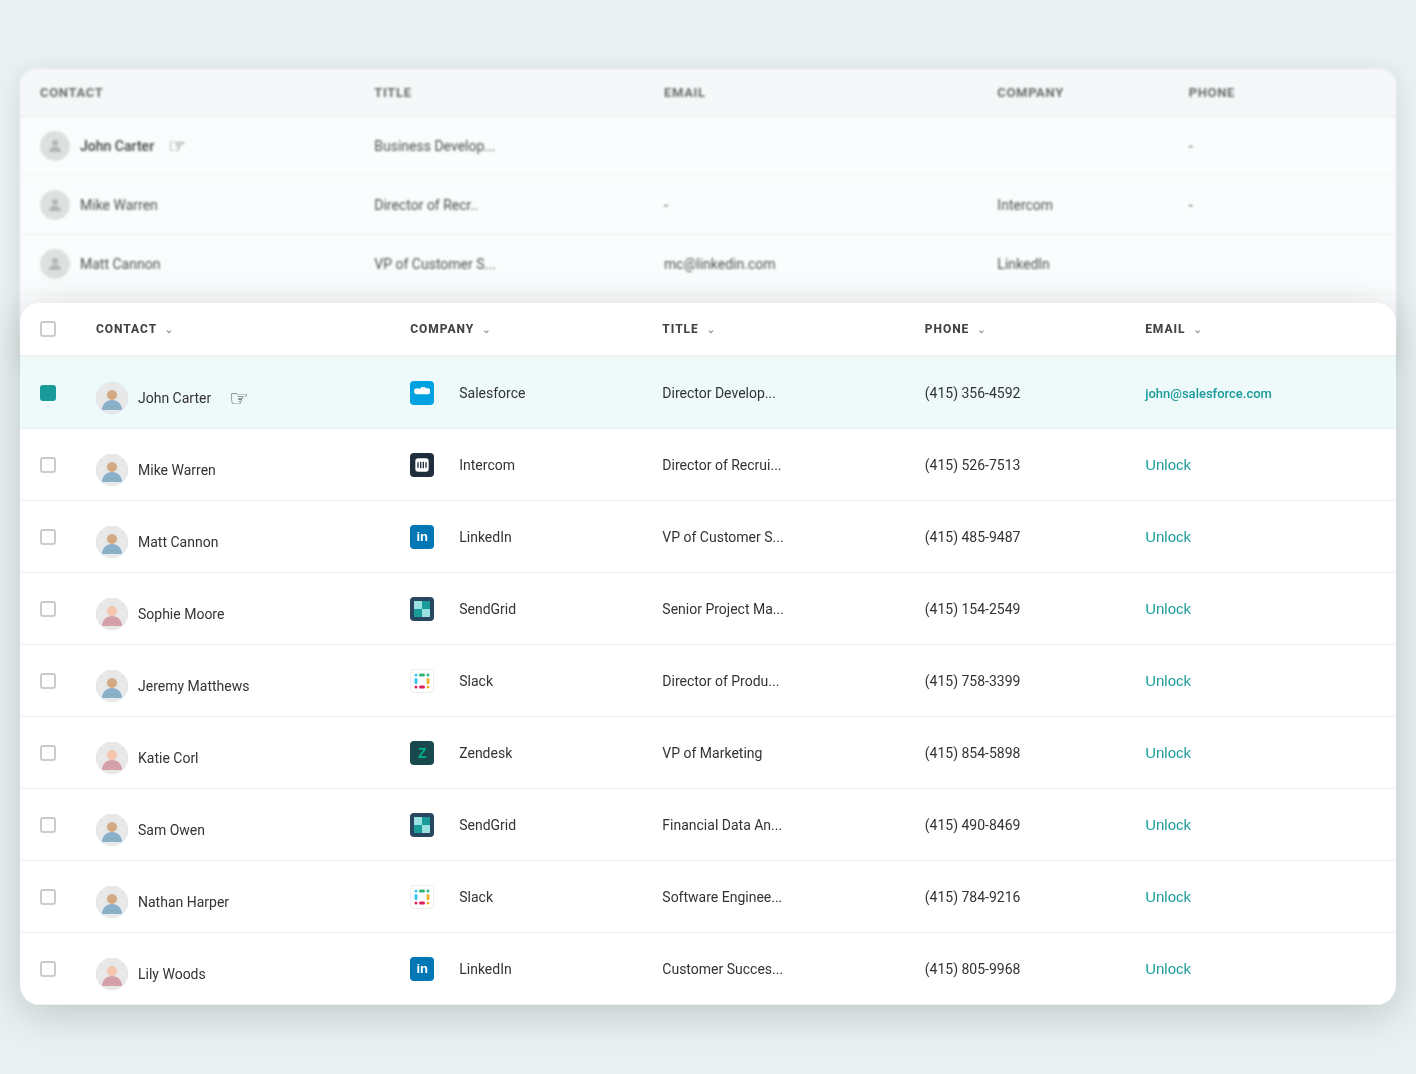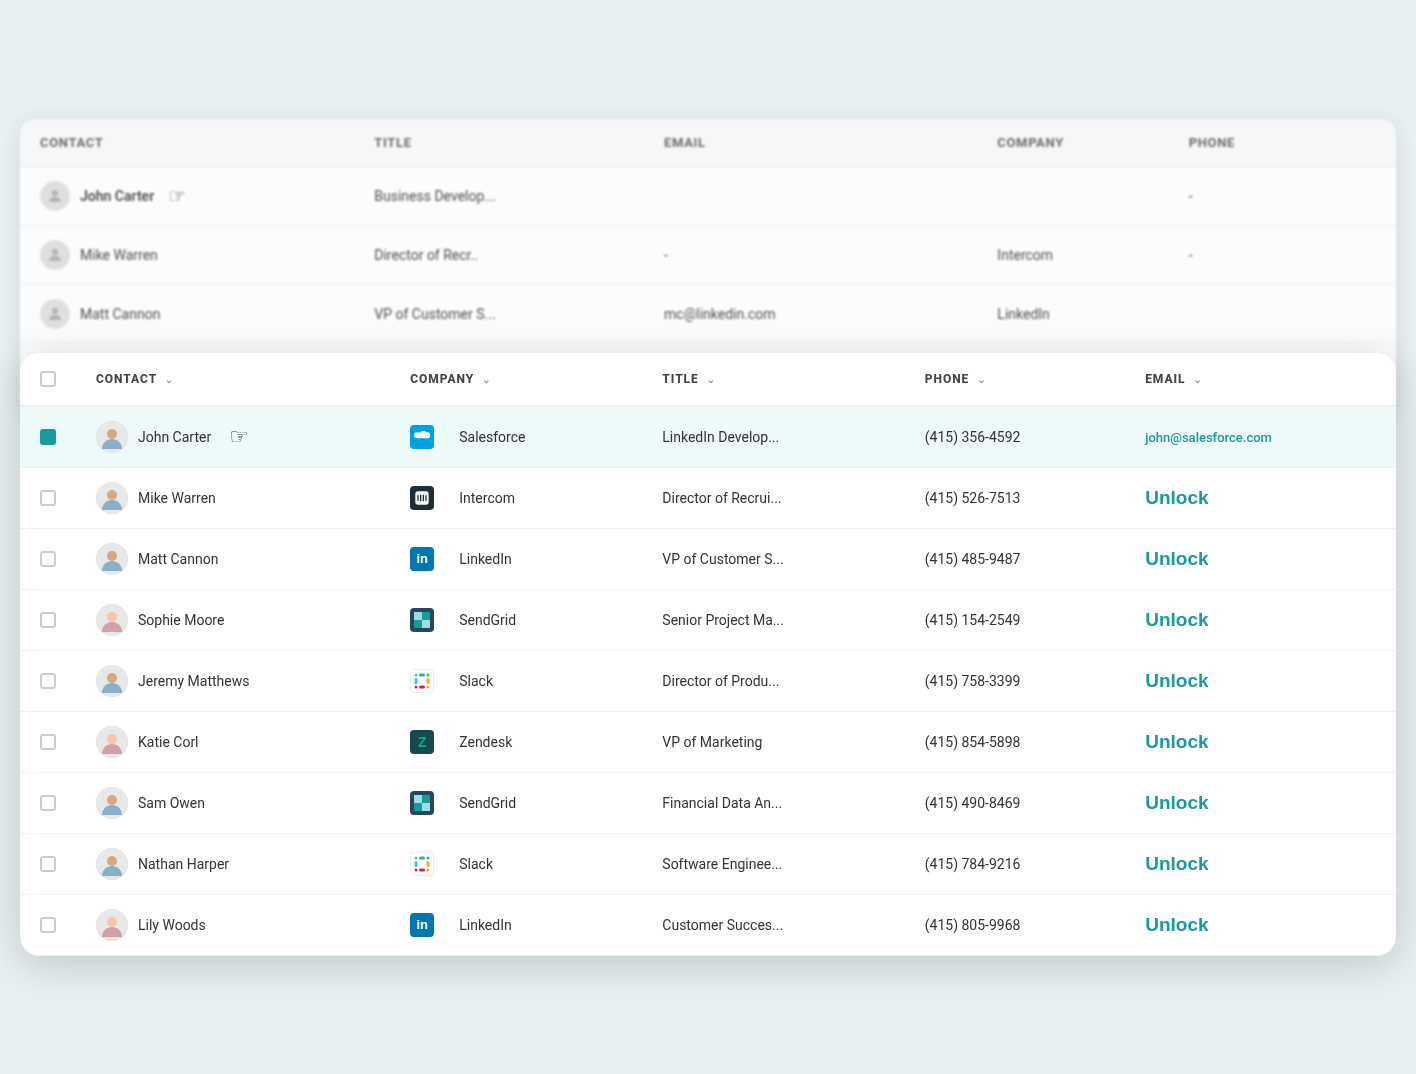--- a/index.html
+++ b/index.html
@@ -120,20 +120,21 @@
     }
     .fg-table tbody td {
       padding: 14px 20px;
       font-size: 14px;
       color: #333;
     }
     .fg-contact-cell {
       display: flex;
       align-items: center;
       gap: 10px;
+      margin-top: 11px;
     }
     .fg-avatar {
       width: 32px;
       height: 32px;
       border-radius: 50%;
       background: #c8d8e0;
       display: flex;
       align-items: center;
       justify-content: center;
       font-size: 14px;
@@ -158,22 +159,22 @@
       flex-shrink: 0;
     }
     .logo-salesforce { background: #00a1e0; color: white; }
     .logo-intercom { background: #1f2d3d; color: white; font-size: 11px; }
     .logo-linkedin { background: #0077b5; color: white; }
     .logo-sendgrid { background: #294661; color: white; font-size: 10px; }
     .logo-zendesk { background: #17494d; color: white; font-size: 11px; }
 
     .unlock-btn {
       color: #1a9b9b;
-      font-weight: 700;
-      font-size: 19px;
+      font-weight: 400;
+      font-size: 15px;
       cursor: pointer;
       background: none;
       border: none;
       padding: 0;
     }
     .email-link {
       color: #1a9b9b;
       font-weight: 500;
       font-size: 13px;
       text-align: right;
@@ -339,21 +340,21 @@
       <div class="company-cell">
         <div class="company-logo logo-salesforce">
         <svg width="16" height="12" viewBox="0 0 64 48" fill="white">
           <path d="M26 6c2-4 6-7 11-7 5 0 9 3 11 7 2-1 4-1 6-1 7 0 12 5 12 12s-5 12-12 12H12C5 29 0 24 0 17S5 5 12 5c2 0 5 1 6 1H26z"></path>
         </svg>
       </div>
         <span>Salesforce</span>
       </div>
     </td>
     <td>
-      <span>LinkedIn Develop...</span>
+      <span>Director Develop...</span>
     </td>
     <td>
       <span>(415) 356-4592</span>
     </td>
     <td>
       <a class="email-link">john@salesforce.com</a>
     </td>
   </tr>
           <tr>
     <td class="checkbox-col">

